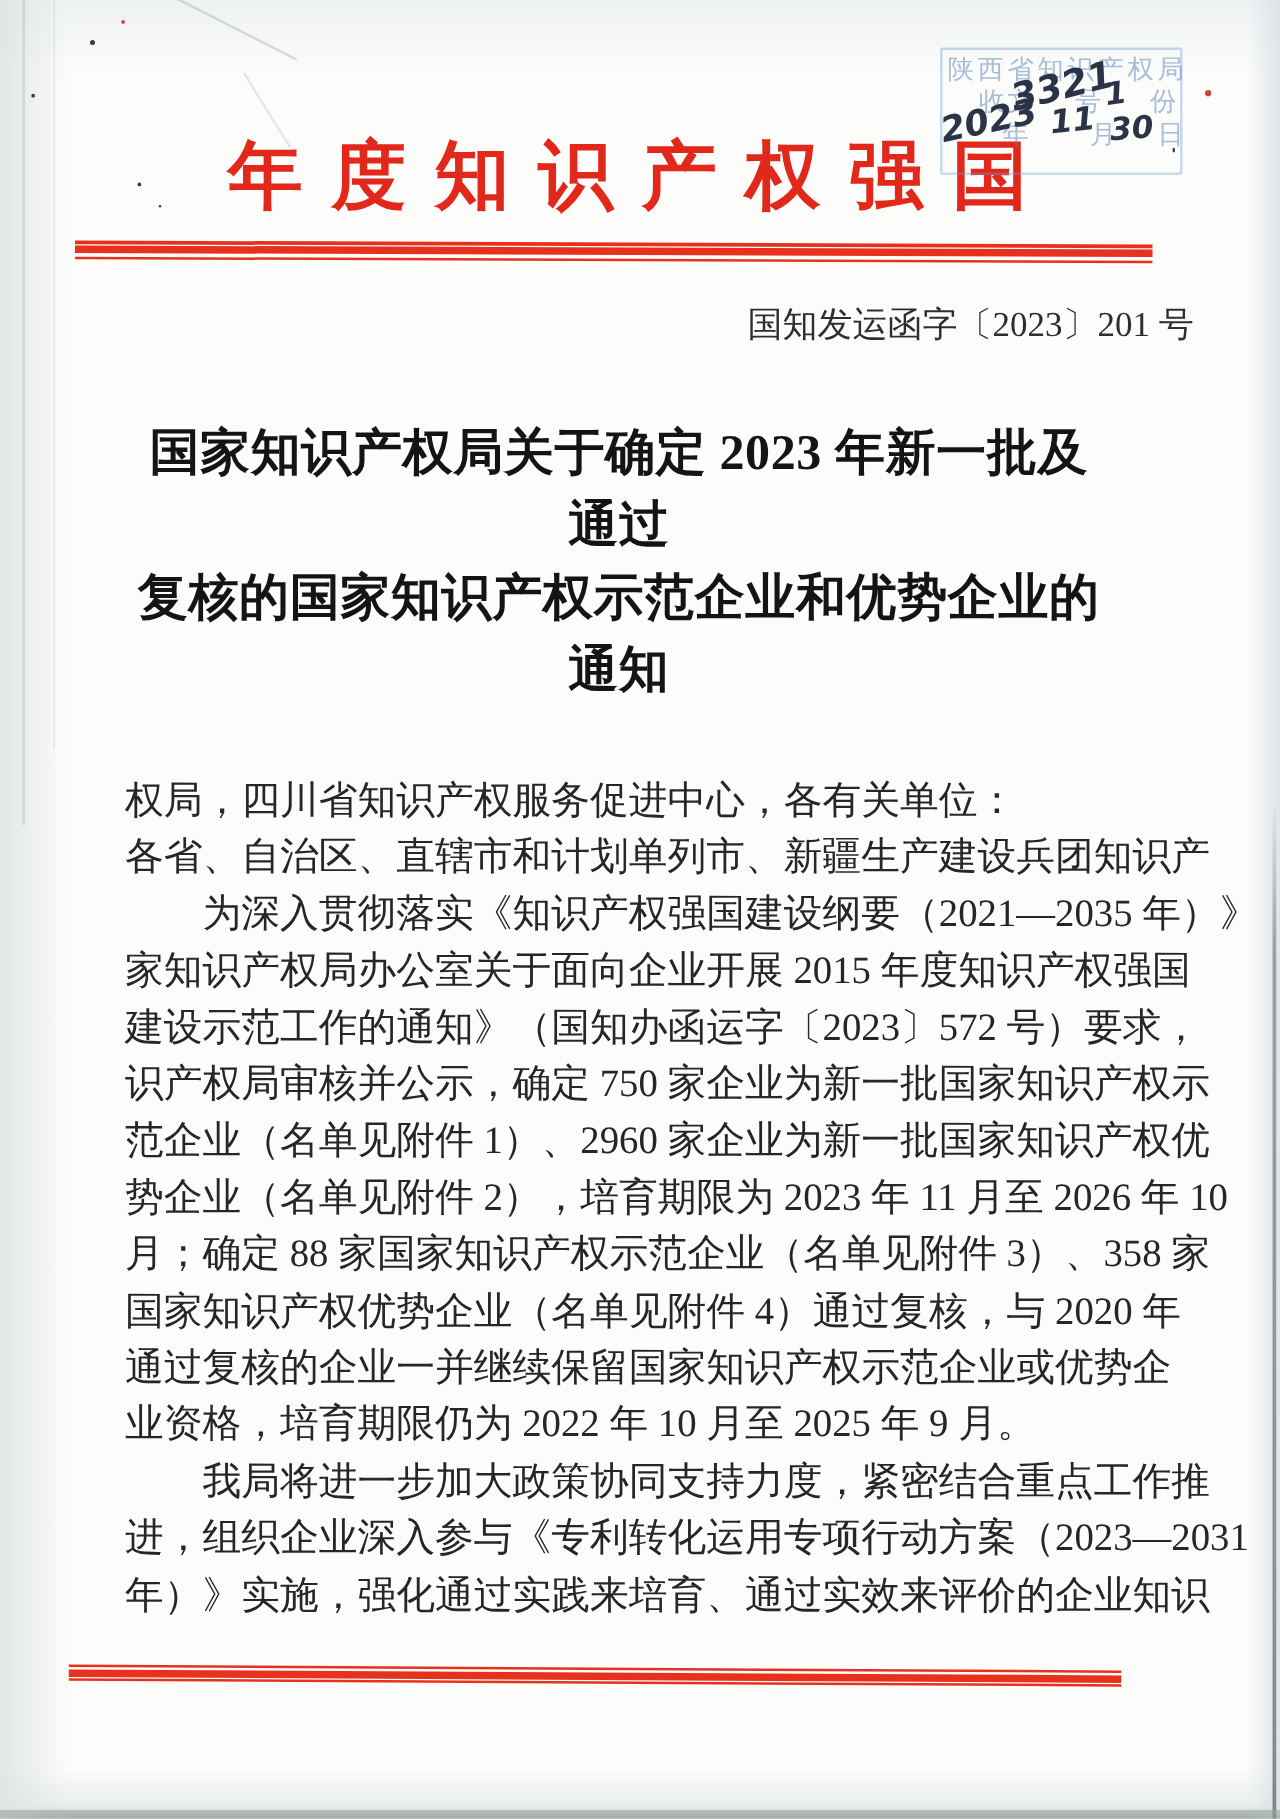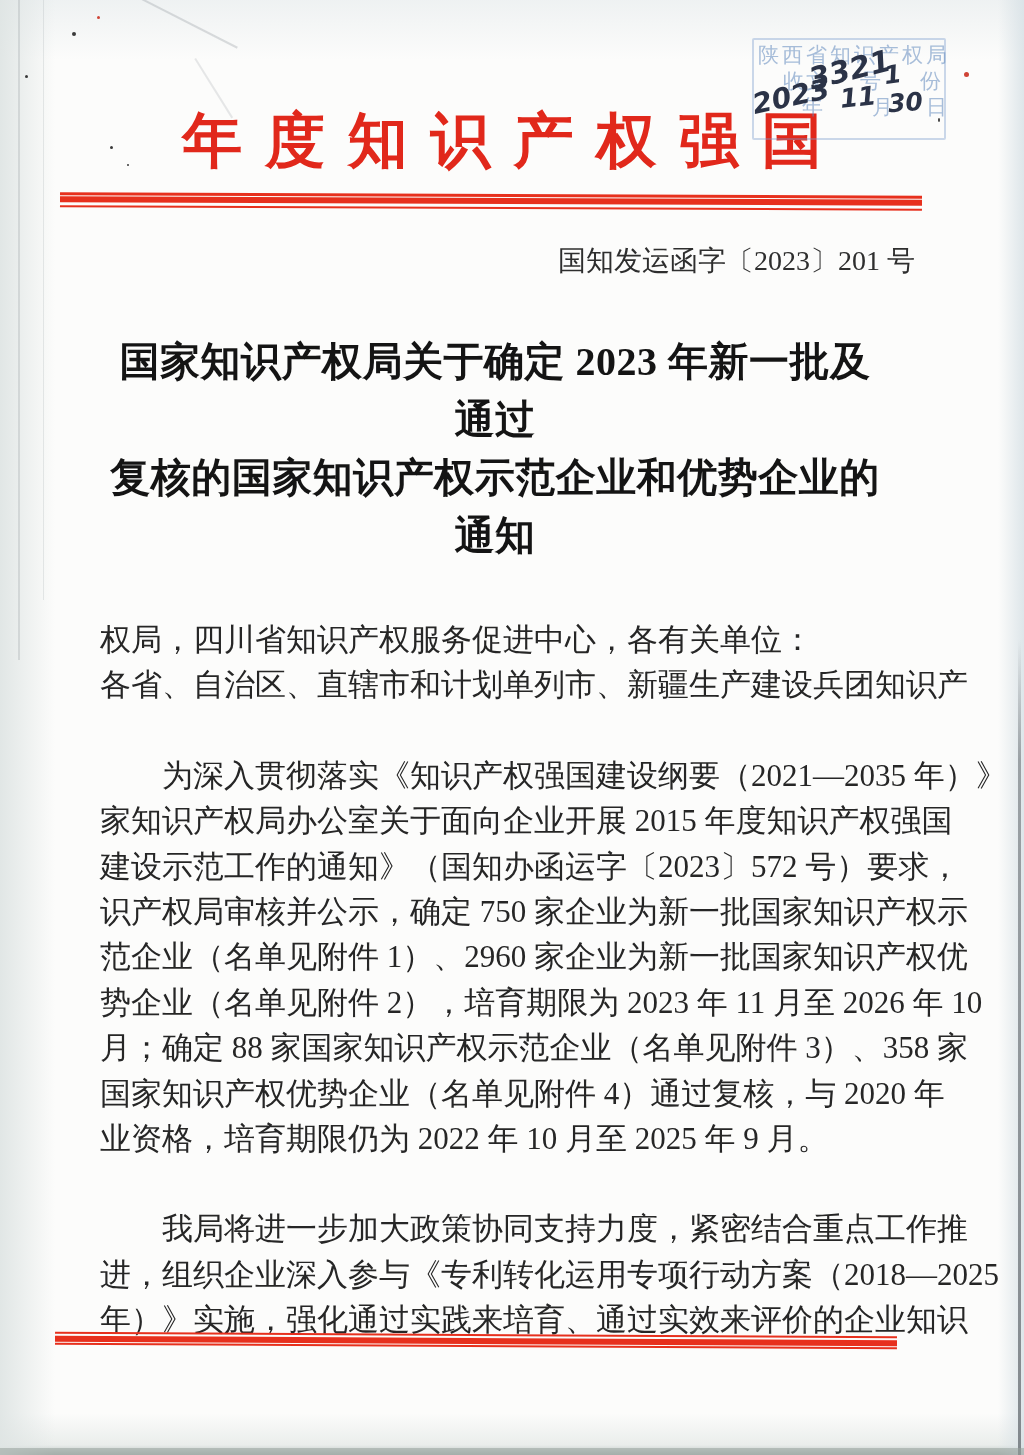--- a/index.html
+++ b/index.html
@@ -44,29 +44,29 @@
   
   .agency{margin:0 20px 0 0;padding-top:110px;text-align:center;color:#e1281b;
     font-size:60px;line-height:62px;font-weight:bold;letter-spacing:0.38em;text-indent:0.38em;}
   .div-top{margin:22px 102px 0 60px;transform:rotate(0.22deg);}
   .div-bot{position:absolute;left:55px;right:127px;top:1334px;transform:rotate(0.32deg);}
   .rl{background:#e7301d;}
   .gap{background:transparent;}
   .d-a{height:3px;} .d-b{height:2px;} .d-c{height:6px;} .d-d{height:3px;} .d-e{height:2px;}
   .d-f{height:1px;}
 
-  .doc-number{margin-top:34px;padding-right:109px;text-align:right;font-size:28px;line-height:36px;color:#2e2e2e;}
+  .doc-number{margin-top:34px;padding-right:69px;text-align:right;font-size:28px;line-height:36px;color:#2e2e2e;}
 
   .title{margin:54px 134px 0 100px;text-align:center;color:#141414;font-weight:bold;
     font-size:40px;line-height:58px;letter-spacing:0.5px;}
 
   .bodytext{margin:52px 134px 0 100px;color:#262626;font-size:31px;}
   .bline{line-height:45.4px;text-align:justify;text-justify:inter-character;white-space:nowrap;}
   .bline.fill{text-align-last:justify;}
-  .bline.ind{text-indent:2em;margin-top:45px;}
+  .bline.ind{text-indent:2em;}
 </style>
 </head>
 <body>
 
 <div class="page">
 
   <div class="crease v1"></div>
   <div class="crease v2"></div>
   <div class="crease diag"></div>
   <div class="crease diag2"></div>
@@ -118,23 +118,24 @@
     <div class="bline">权局，四川省知识产权服务促进中心，各有关单位：</div>
     <div class="bline fill">各省、自治区、直辖市和计划单列市、新疆生产建设兵团知识产</div>
     <div class="bline fill ind">为深入贯彻落实《知识产权强国建设纲要（2021—2035 年）》</div>
     <div class="bline fill">家知识产权局办公室关于面向企业开展 2015 年度知识产权强国</div>
     <div class="bline fill">建设示范工作的通知》（国知办函运字〔2023〕572 号）要求，</div>
     <div class="bline fill">识产权局审核并公示，确定 750 家企业为新一批国家知识产权示</div>
     <div class="bline fill">范企业（名单见附件 1）、2960 家企业为新一批国家知识产权优</div>
     <div class="bline fill">势企业（名单见附件 2），培育期限为 2023 年 11 月至 2026 年 10</div>
     <div class="bline fill">月；确定 88 家国家知识产权示范企业（名单见附件 3）、358 家</div>
     <div class="bline fill">国家知识产权优势企业（名单见附件 4）通过复核，与 2020 年</div>
+    <div class="bline fill">通过复核的企业一并继续保留国家知识产权示范企业或优势企</div>
     <div class="bline">业资格，培育期限仍为 2022 年 10 月至 2025 年 9 月。</div>
     <div class="bline fill ind">我局将进一步加大政策协同支持力度，紧密结合重点工作推</div>
-    <div class="bline fill">进，组织企业深入参与《专利转化运用专项行动方案（2018—2025</div>
+    <div class="bline fill">进，组织企业深入参与《专利转化运用专项行动方案（2023—2031</div>
     <div class="bline fill">年）》实施，强化通过实践来培育、通过实效来评价的企业知识</div>
   </div>
 
   <div class="div-bot">
     <div class="rl d-e"></div>
       <div class="gap d-b"></div>
       <div class="rl d-c"></div>
       <div class="gap d-f"></div>
       <div class="rl d-b"></div>
   </div>

